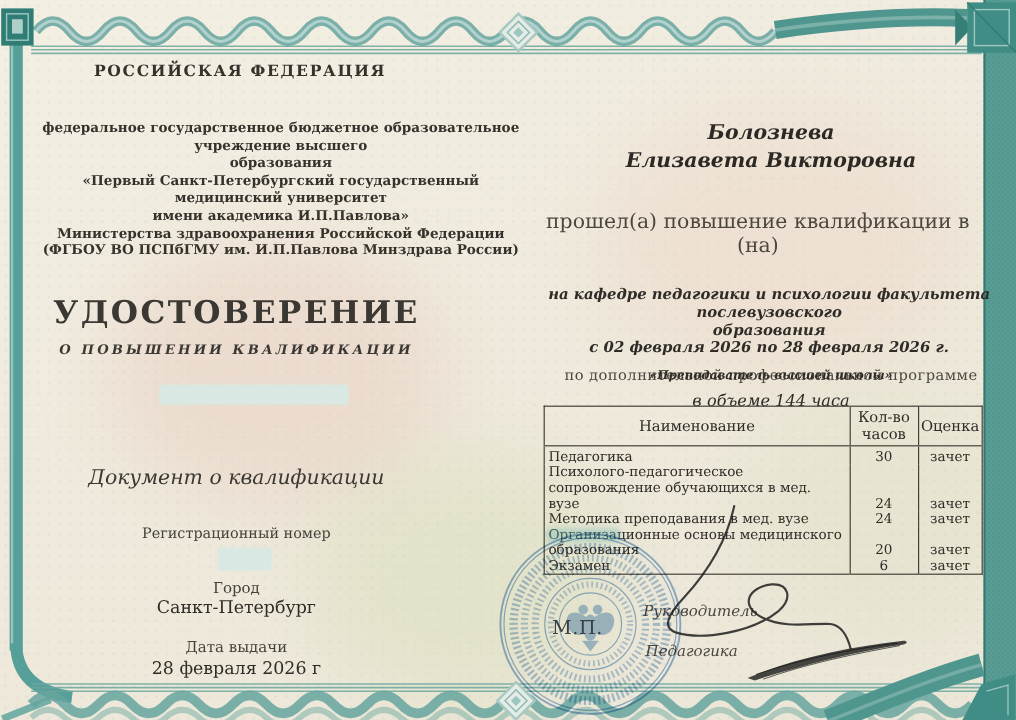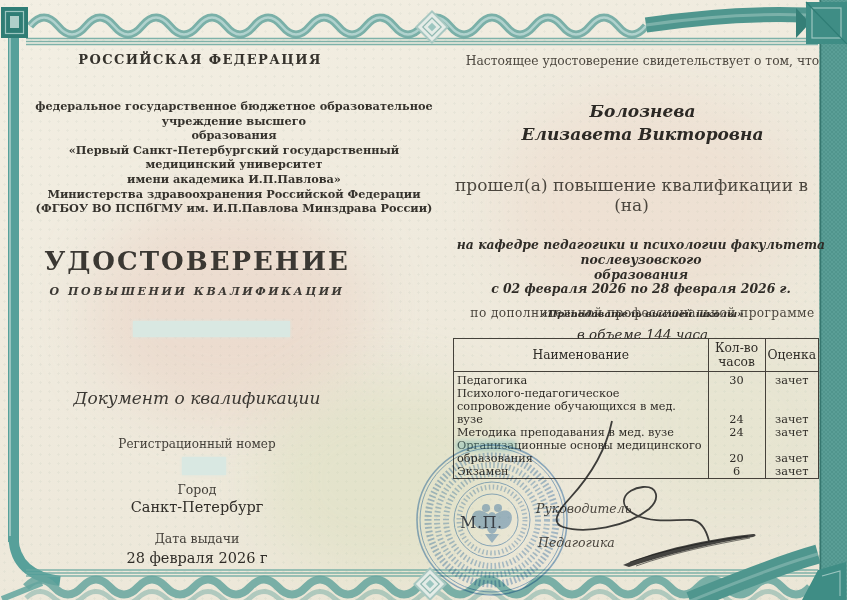--- a/index.html
+++ b/index.html
@@ -150,21 +150,20 @@
   <div class="abs ctr" id="subtitle">О ПОВЫШЕНИИ КВАЛИФИКАЦИИ</div>
   <div class="redact" style="left:133px;top:321px;width:157px;height:16px;"></div>
   <div class="abs ctr" id="doc-type">Документ о квалификации</div>
   <div class="abs ctr" id="reg-label">Регистрационный номер</div>
   <div class="redact" style="left:182px;top:457px;width:44px;height:18px;"></div>
   <div class="abs ctr" id="city-label">Город</div>
   <div class="abs ctr" id="city-value">Санкт-Петербург</div>
   <div class="abs ctr" id="date-label">Дата выдачи</div>
   <div class="abs ctr" id="date-value">28 февраля 2026 г</div>
 
-  <div class="abs ctr" id="statement">Настоящее удостоверение свидетельствует о том, что</div>
   <div class="abs ctr ml" id="recipient">Болознева
 Елизавета Викторовна</div>
   <div class="abs ctr" id="completed">прошел(а) повышение квалификации в (на)</div>
   <div class="abs ctr ml" id="venue">на кафедре педагогики и психологии факультета послевузовского
 образования
 с 02 февраля 2026 по 28 февраля 2026 г.</div>
   <div class="abs ctr" id="program-label">по дополнительной профессиональной программе</div>
   <div class="abs ctr" id="program-name">«Преподаватель высшей школы»</div>
   <div class="abs ctr" id="program-volume">в объеме 144 часа</div>
 

